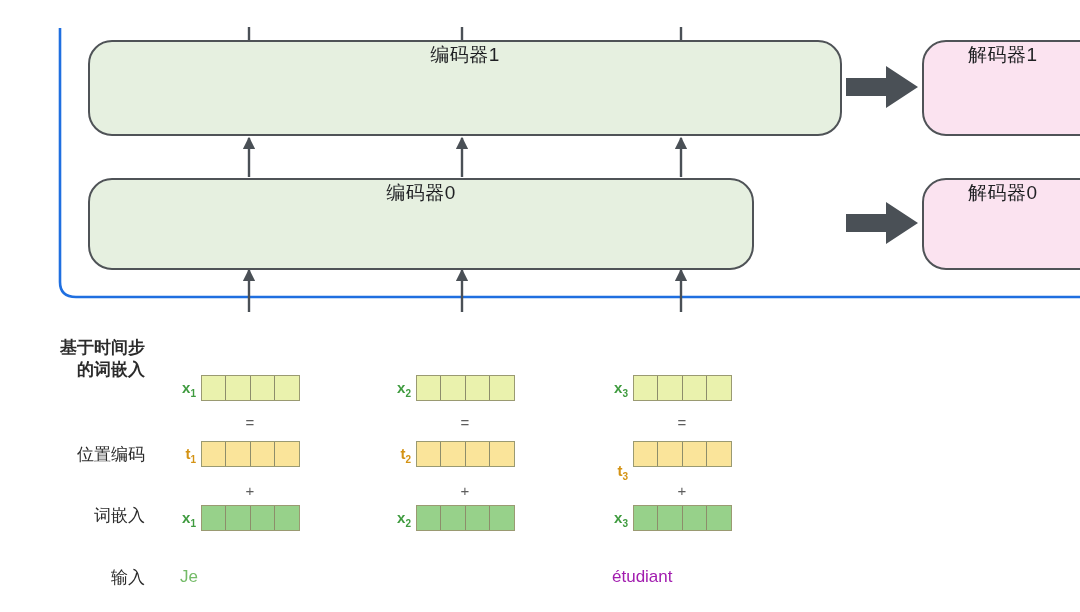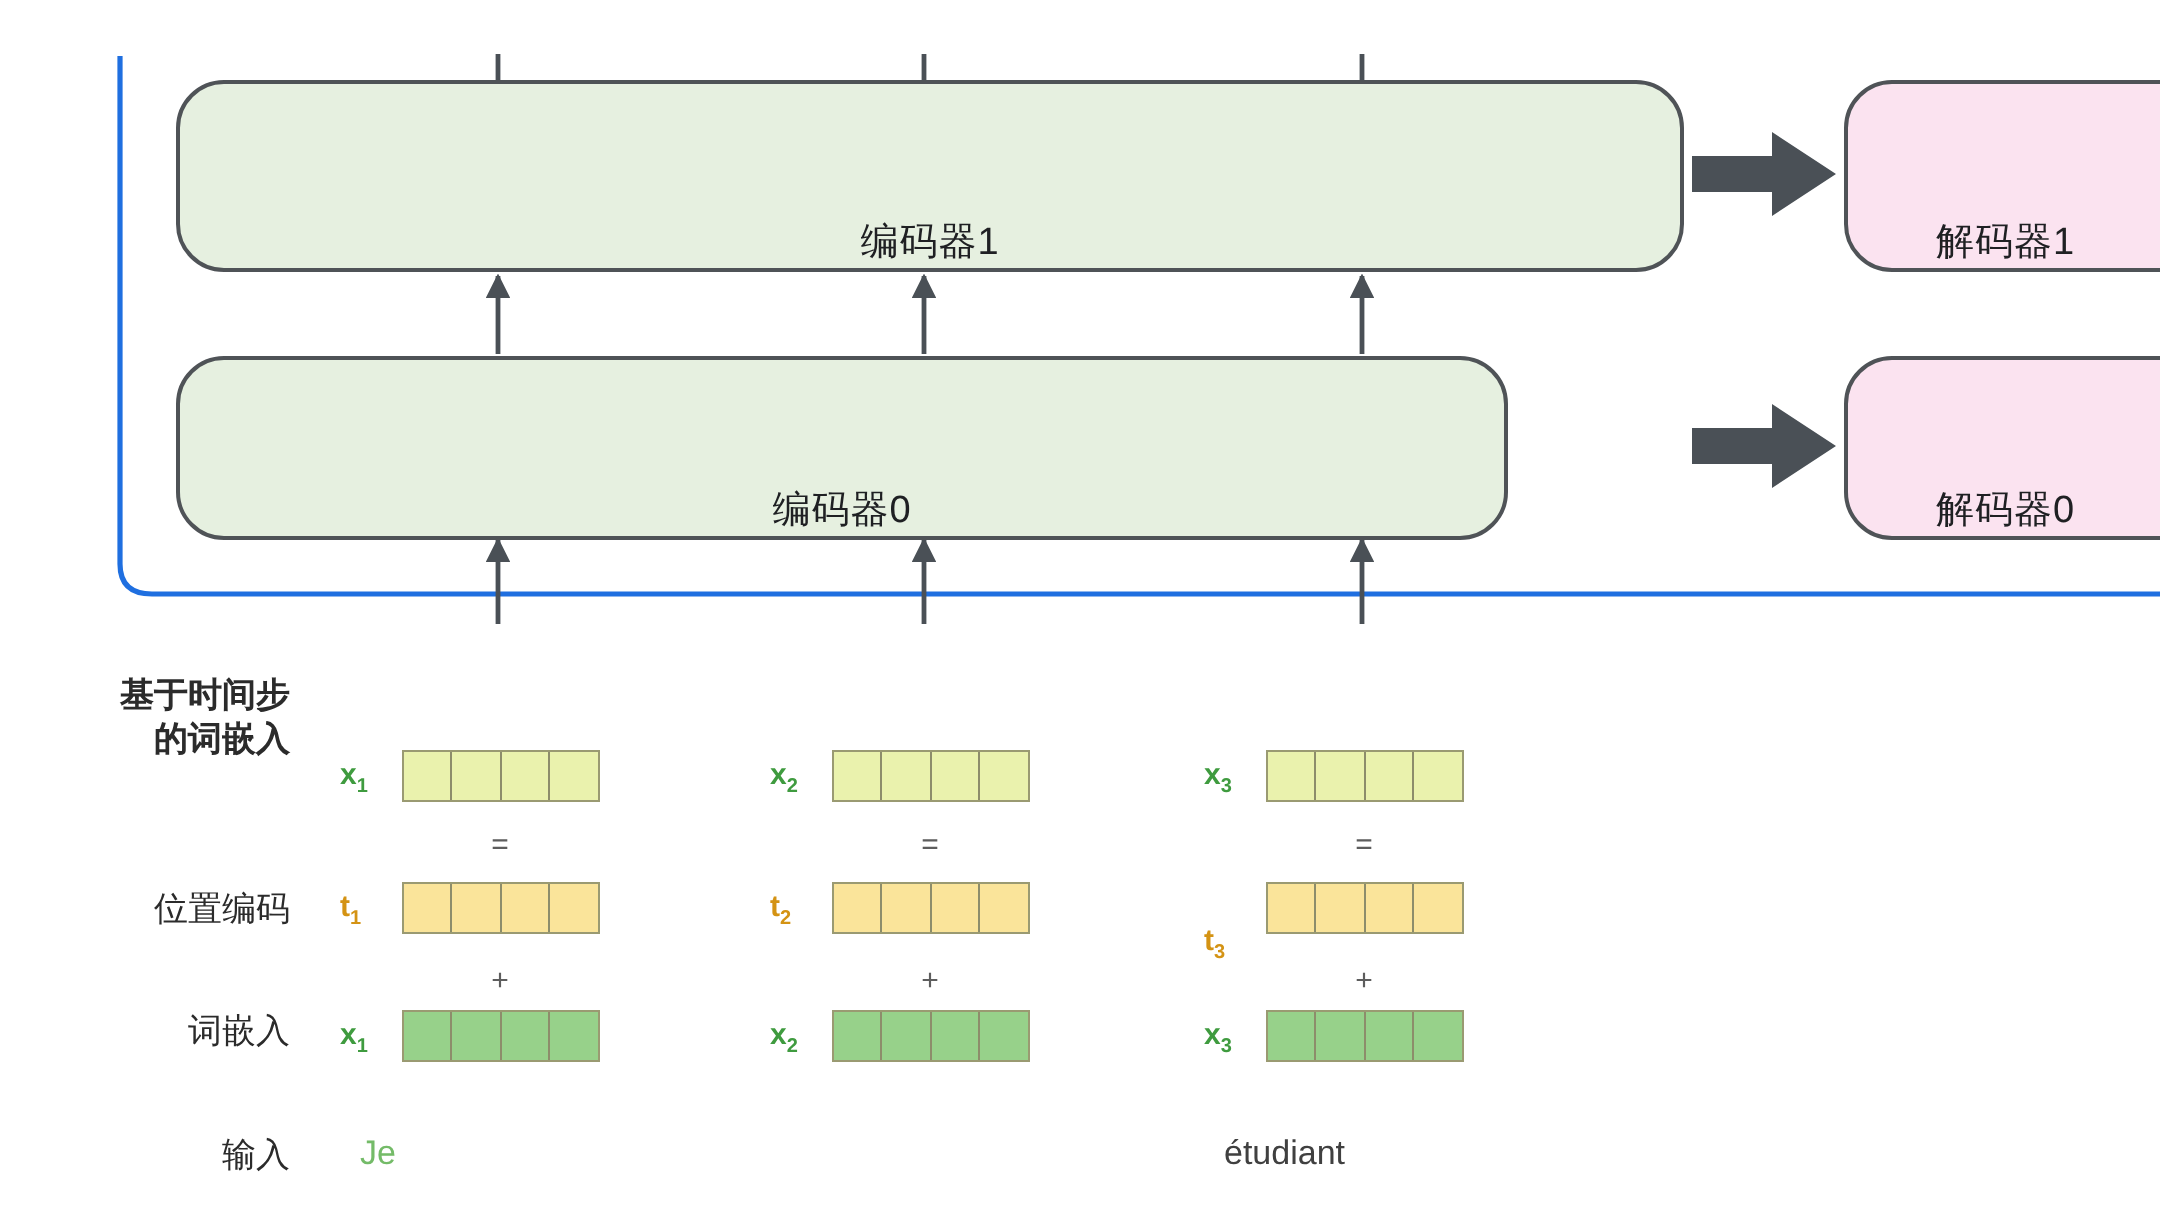--- a/index.html
+++ b/index.html
@@ -12,21 +12,21 @@
   }
   #stage{position:absolute;left:0;top:0;width:1080px;height:612px;}
 
   
   .blockbox{
     position:absolute;
     box-sizing:border-box;
     border:2px solid #4d5156;
     border-radius:24px;
     display:flex;
-    align-items:flex-end;
+    align-items:flex-start;
     justify-content:center;
     font-size:19px;
     color:#1f2023;
     letter-spacing:.5px;
   }
   .enc{background:#e6f0e0;border-color:#4f5357;}
   .dec{background:#fbe3f0;border-color:#4f5357;}
 
   
   .rowlabel{
@@ -34,21 +34,21 @@
     text-align:right;
     font-size:17px;
     color:#2b2b2b;
     line-height:1.32;
     white-space:pre-line;
   }
   .vecname{
     position:absolute;
     font-size:15px;
     font-weight:bold;
-    text-align:left;
+    text-align:right;
   }
   .vecname sub{font-size:10px;font-weight:bold;}
   .vec{
     position:absolute;
     display:flex;
     box-sizing:border-box;
     border:1px solid #9a9a72;
   }
   .vec .cell{
     box-sizing:border-box;
@@ -187,15 +187,15 @@
     <div class="cell" style="width:25%;"></div>
   </div>
   <div class="op" style="left:670px;top:482px;">+</div>
   <div class="vecname" style="left:602px;top:509px;width:26px;color:#3f9b3f;"><span>x</span><sub>3</sub></div>
   <div class="vec" style="left:633px;top:505px;width:99px;height:26px;background:#97d18a;">
     <div class="cell" style="width:25%;"></div>
     <div class="cell" style="width:25%;"></div>
     <div class="cell" style="width:25%;"></div>
     <div class="cell" style="width:25%;"></div>
   </div>
-  <div class="word" style="left:612px;top:567px;color:#404040;">étudiant</div>
+  <div class="word" style="left:612px;top:567px;color:#a21caf;">étudiant</div>
 
 </div>
 
 </body></html>

